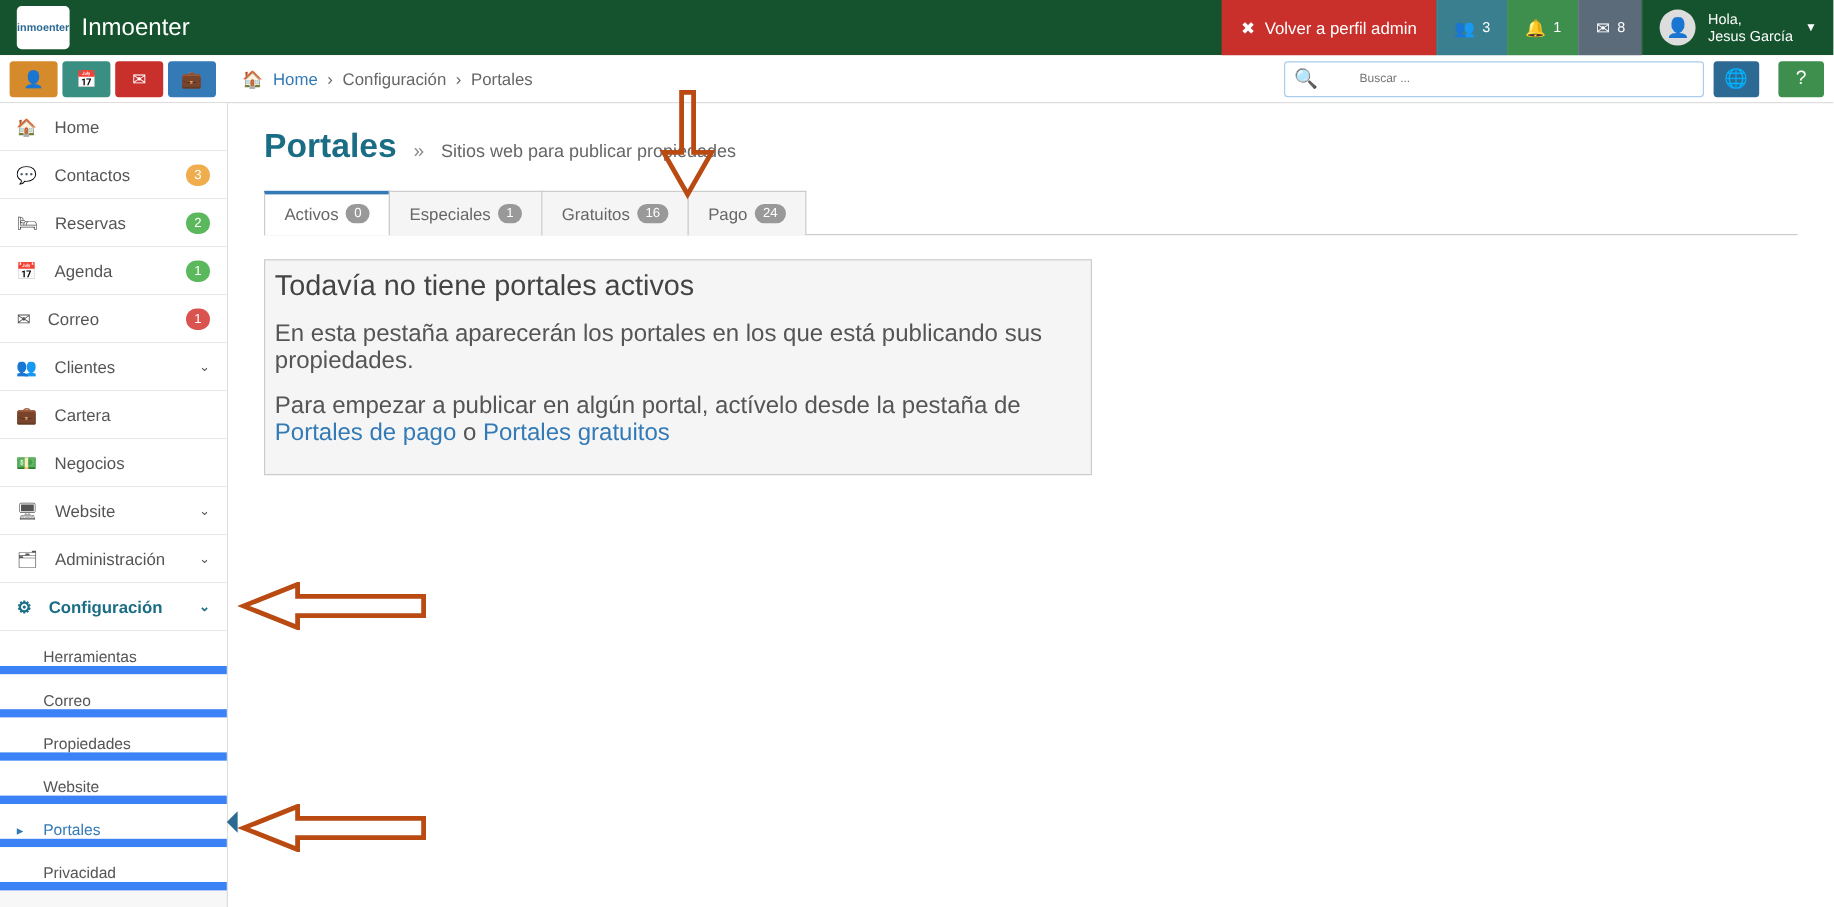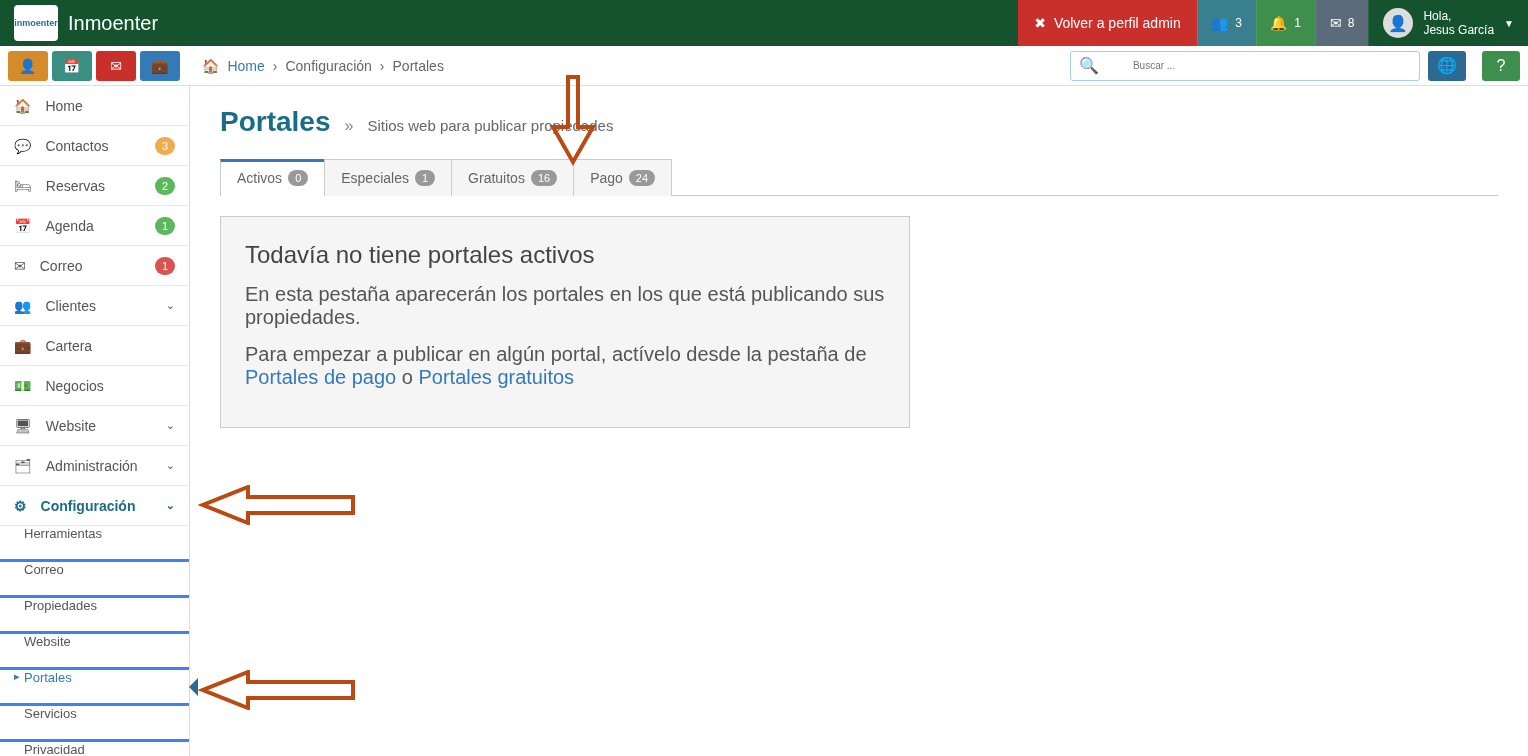--- a/index.html
+++ b/index.html
@@ -39,36 +39,36 @@
 .help-q { background:#3e8f4d; }
 
 
 .sidebar { position:absolute; top:86px; left:0; width:190px; bottom:0; background:#f7f7f7; border-right:1px solid #ddd; }
 .side-item { height:40px; display:flex; align-items:center; padding:0 14px; gap:14px; color:#555; font-size:14px; border-bottom:1px solid #e8e8e8; cursor:pointer; position:relative; background:#fff;}
 .side-item.active { color:#1b6d85; font-weight:600; }
 .side-item .chev { margin-left:auto; font-size:11px; }
 .side-badge { margin-left:auto; background:#f0ad4e; color:#fff; border-radius:10px; padding:0 7px; font-size:11px; min-width:20px; text-align:center; line-height:18px;}
 .side-badge.green { background:#5cb85c;}
 .side-badge.red { background:#d9534f;}
-.sub-item { height:36px; display:flex; align-items:flex-start; padding-left:24px; color:#555; font-size:13px; cursor:pointer; border-bottom:3px solid #3b82f6; background:#fff; position:relative;}
+.sub-item { height:36px; display:flex; align-items:flex-end; padding-left:36px; color:#555; font-size:13px; cursor:pointer; border-bottom:7px solid #3b82f6; background:#fff; position:relative;}
 .sub-item.active { color:#337ab7; }
 .sub-item.active::before { content:"▸"; position:absolute; left:14px; color:#337ab7; font-size:11px; }
 .sub-item.active::after { content:""; position:absolute; right:-9px; top:50%; margin-top:-9px; border:9px solid transparent; border-right-color:#2c6a94;}
 
 
 .main { position:absolute; top:86px; left:190px; right:0; bottom:0; padding:20px 30px; overflow:auto;}
 .page-title { display:flex; align-items:baseline; gap:14px; margin-bottom:20px;}
 .page-title h1 { color:#1b6d85; font-size:28px; font-weight:600;}
 .page-title .raquo { color:#888;}
 .page-title .subtitle { color:#666; font-size:15px;}
 .tabs { display:flex; border-bottom:1px solid #ccc; margin-bottom:20px;}
 .tab { padding:10px 16px; border:1px solid #ccc; border-bottom:none; background:#f5f5f5; color:#666; font-size:14px; display:flex; align-items:center; gap:6px; cursor:pointer; margin-right:-1px; position:relative; top:1px;}
 .tab.active { background:#fff; border-top:3px solid #337ab7; padding-top:8px;}
 .count-pill { background:#999; color:#fff; border-radius:10px; padding:0 7px; font-size:11px; line-height:16px;}
-.panel { border:1px solid #ccc; background:#f5f5f5; padding:24px; width:690px;}
+.panel { border:1px solid #ccc; background:#f5f5f5; padding:8px; width:690px;}
 .panel h2 { font-size:24px; color:#444; font-weight:500; margin-bottom:14px;}
 .panel p { color:#555; font-size:20px; margin-bottom:14px;}
 .panel a { color:#337ab7; text-decoration:none;}
 
 
 .arrow-down { position:absolute; left:548px; top:72px; }
 .arrow-left1 { position:absolute; left:198px; top:485px; }
 .arrow-left2 { position:absolute; left:198px; top:670px; }
 </style>
 </head>
@@ -202,23 +202,20 @@
       <span>Correo</span>
     </div>
   <div class="sub-item">
       <span>Propiedades</span>
     </div>
   <div class="sub-item">
       <span>Website</span>
     </div>
   <div class="sub-item active">
       <span>Portales</span>
-    </div>
-  <div class="sub-item">
-      <span>Servicios</span>
     </div>
   <div class="sub-item">
       <span>Privacidad</span>
     </div>
 </div>
 
 <div class="main">
   <div class="page-title">
     <h1>Portales</h1>
     <span class="raquo">»</span>

